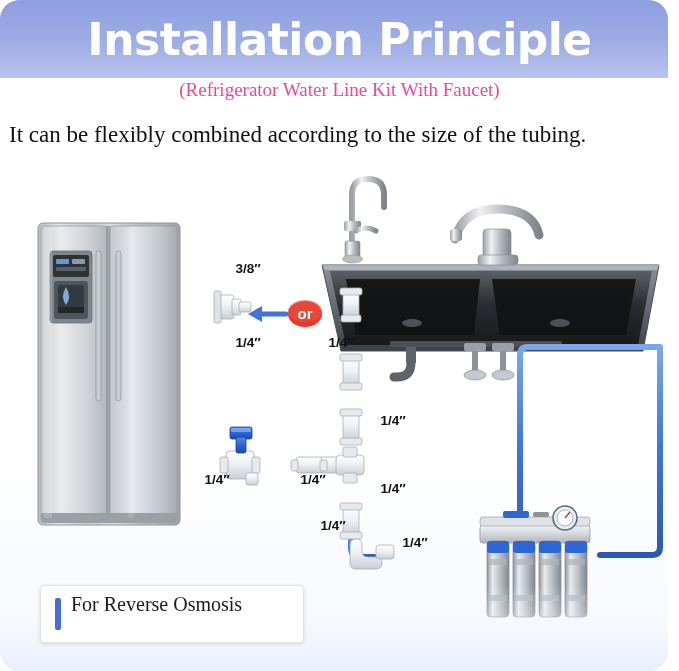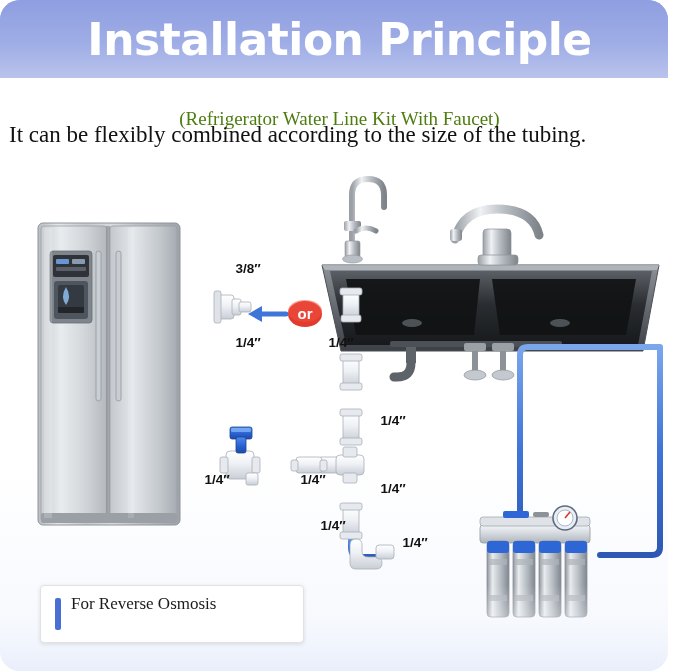--- a/index.html
+++ b/index.html
@@ -24,24 +24,24 @@
     position:absolute;left:0;top:16px;width:679px;
     text-align:center;
     font-size:44px;
     font-weight:bold;
     color:#ffffff;
     letter-spacing:-0.5px;
     font-family:"DejaVu Sans", sans-serif;
     line-height:48px;
   }
   .subtitle{
-    position:absolute;left:0;top:108px;width:679px;
+    position:absolute;left:0;top:79px;width:679px;
     text-align:center;
     font-size:19px;
-    color:#4d7c0f;
+    color:#ec4899;
     font-family:"Liberation Serif", serif;
   }
   .tagline{
     position:absolute;left:0;top:122px;width:679px;
     text-align:left;
     font-size:23px;
     color:#111111;
     font-family:"Liberation Serif", serif;
     margin-left:9px;
   }
@@ -60,21 +60,21 @@
     border:1px solid #e2e2e2;
     border-radius:4px;
     box-shadow:0 1px 4px rgba(0,0,0,0.12);
   }
   .footer-bar{
     position:absolute;left:14px;top:12px;width:6px;height:32px;
     background:#4a6fd4;border-radius:2px;
   }
   .footer-text{
     position:absolute;left:30px;top:8px;width:226px;
-    font-size:17px;line-height:20px;color:#1b1b1b;
+    font-size:20px;line-height:20px;color:#1b1b1b;
     font-family:"Liberation Serif", serif;
   }
   .footer-text span{display:block;}
 
   
   .lbl{
     font-family:"Liberation Sans", sans-serif;
     font-size:13.5px;
     fill:#111111;
     font-weight:bold;

